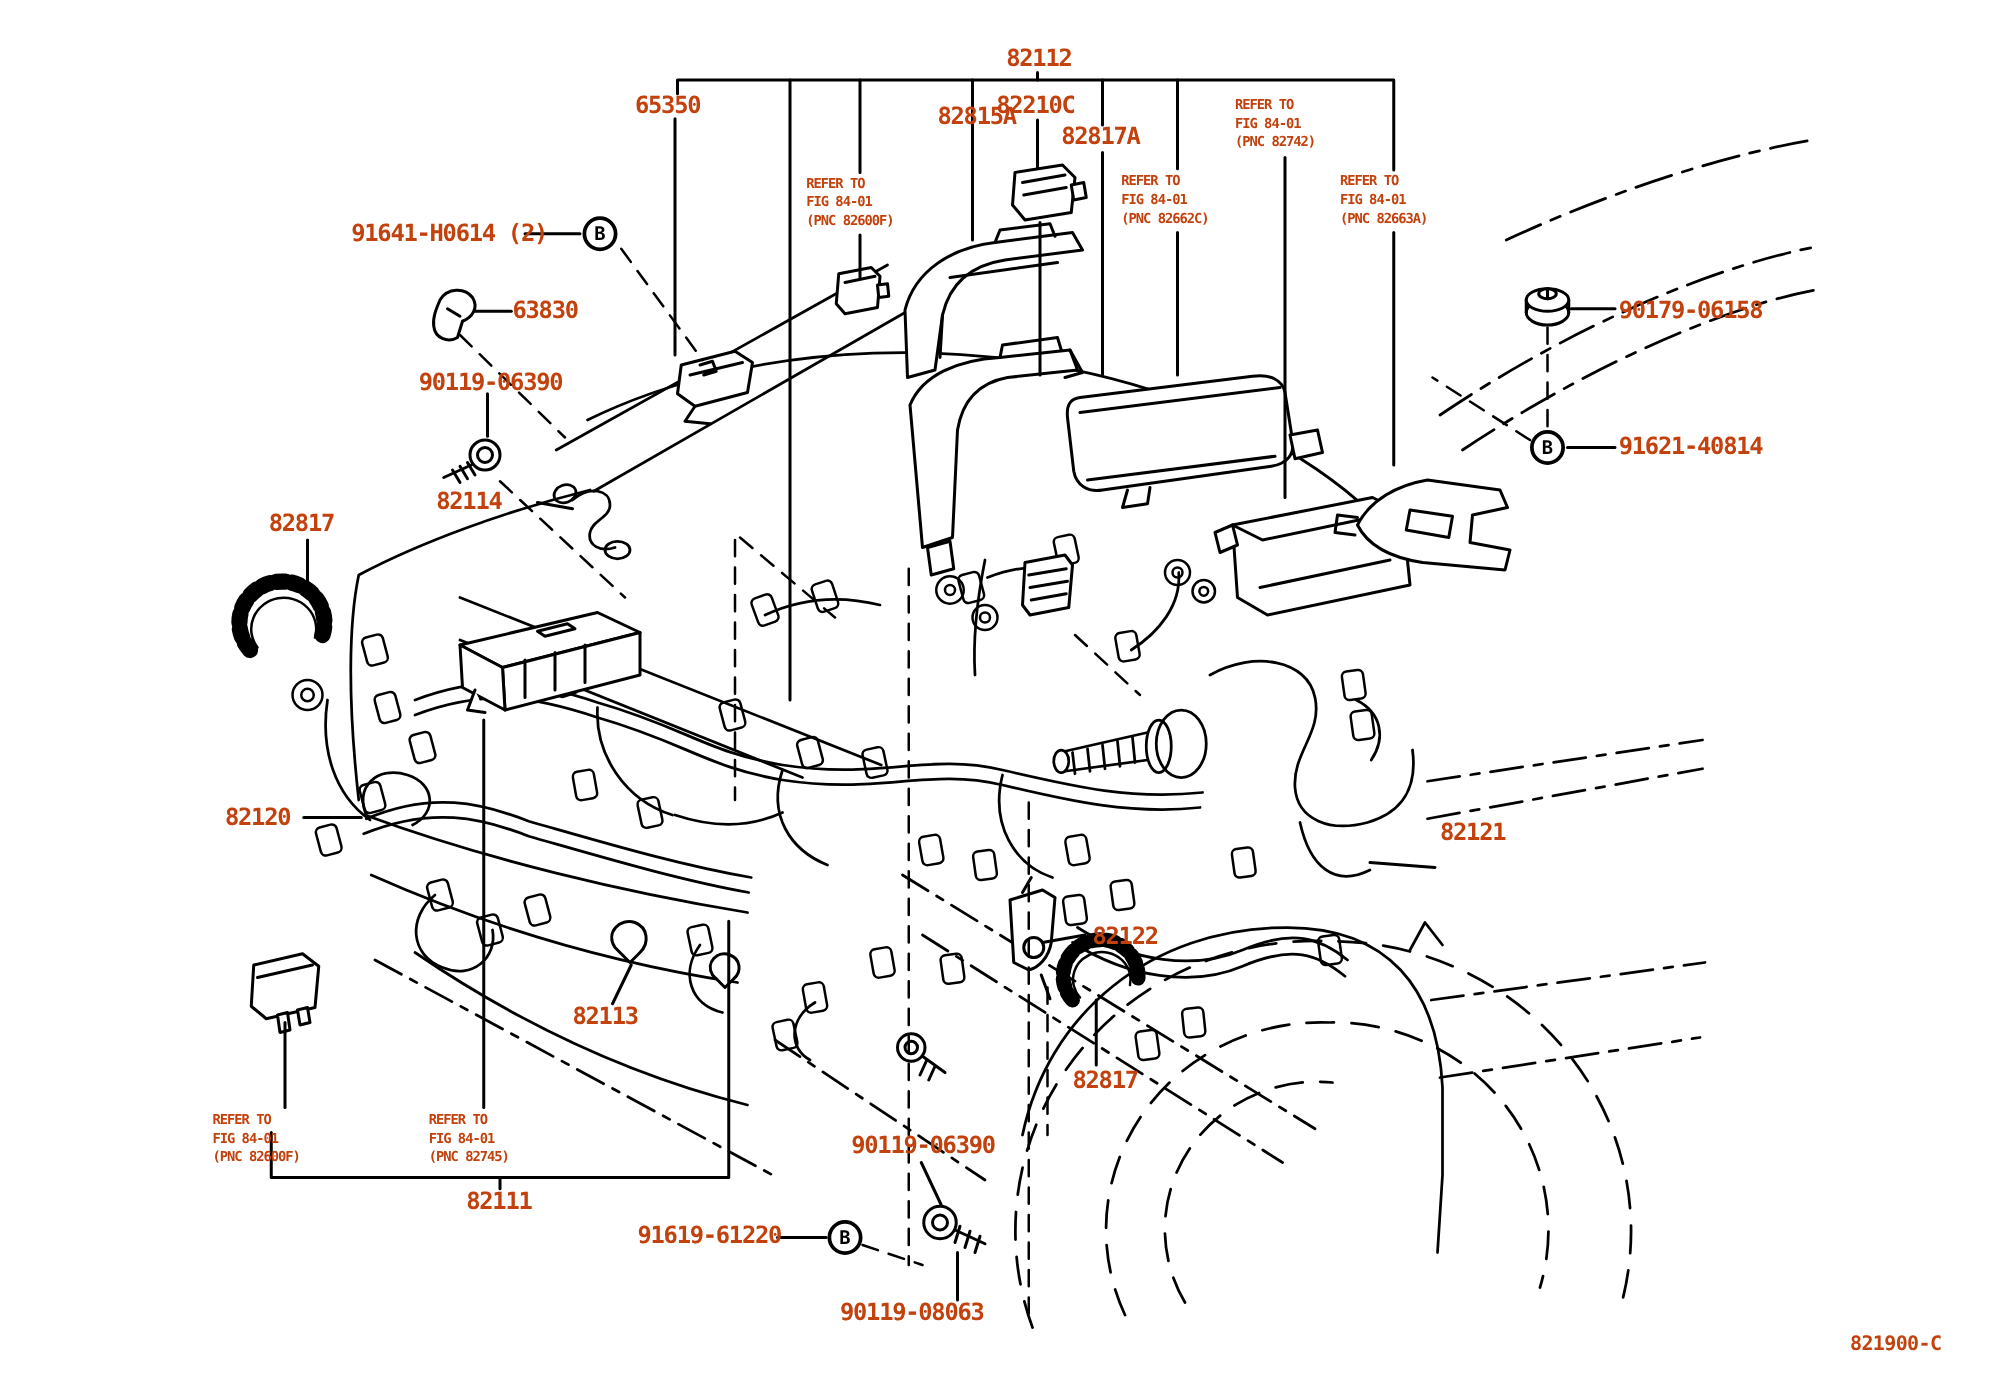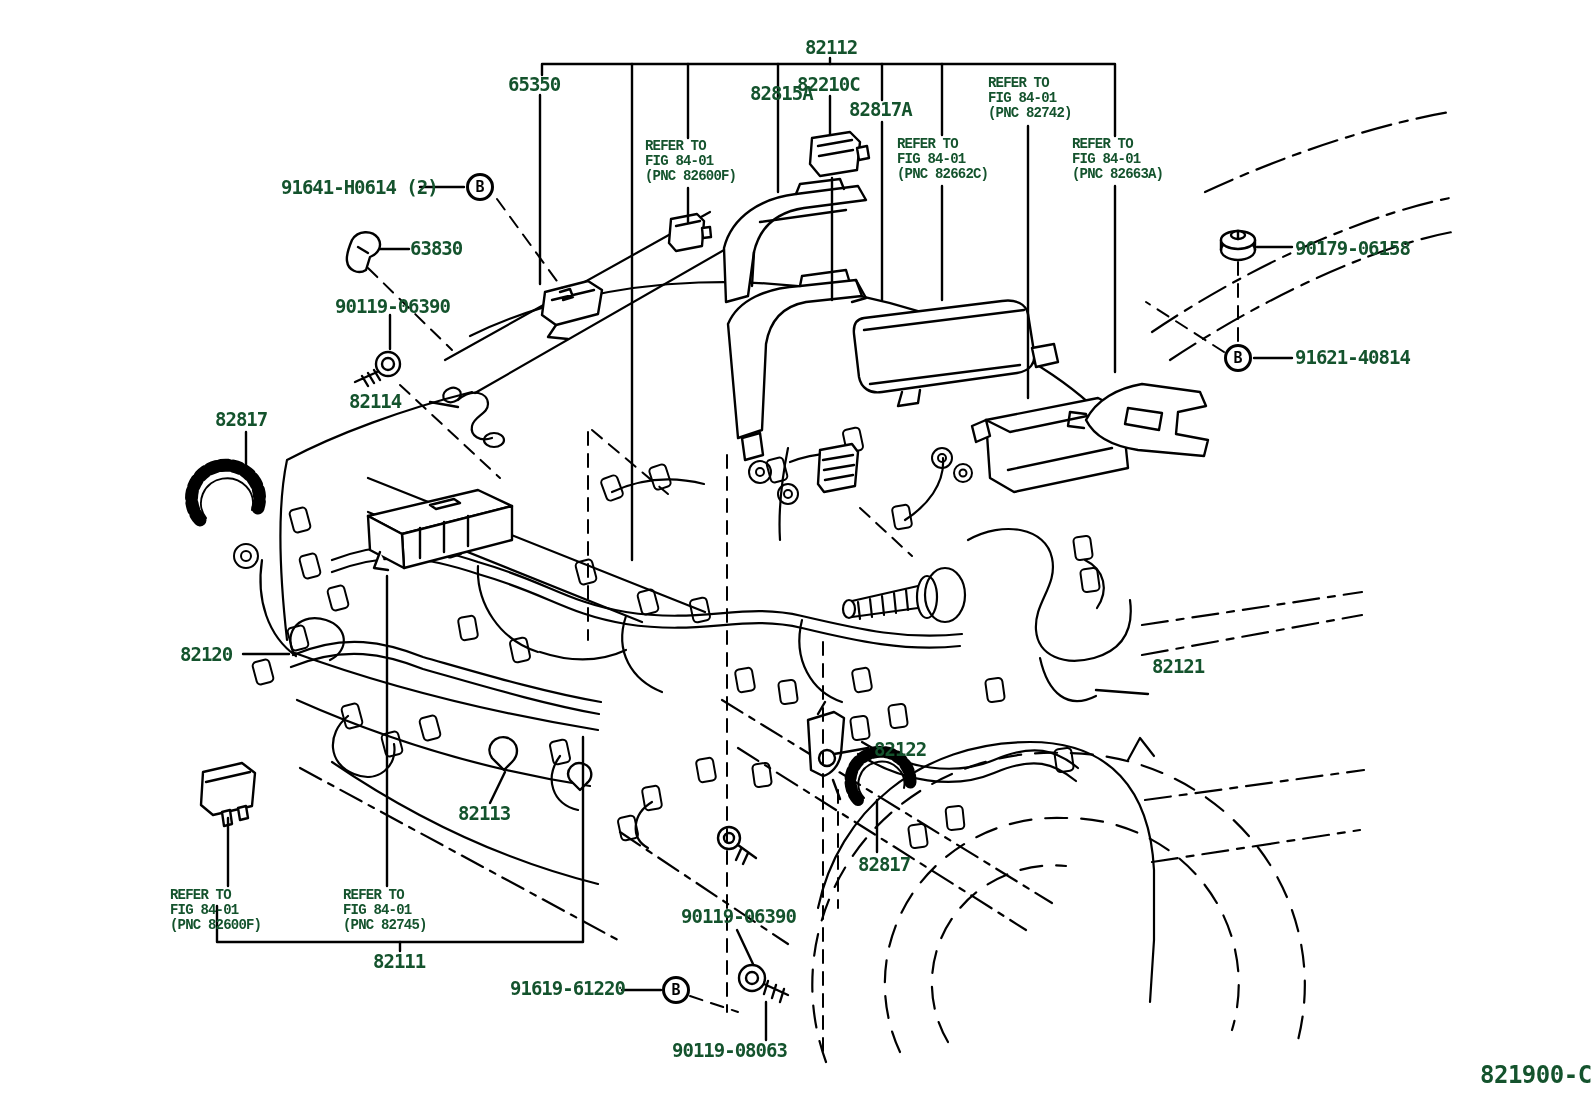--- a/index.html
+++ b/index.html
@@ -1,22 +1,22 @@
 <!DOCTYPE html>
 <html><head>
 <meta charset="utf-8">
 <style>
   html,body{margin:0;padding:0;background:#fff;}
   #stage{position:relative;width:1592px;height:1099px;background:#ffffff;overflow:hidden;
          font-family:"DejaVu Sans Mono","Liberation Mono",monospace;}
   #lineart{position:absolute;left:0;top:0;}
-  .lbl{position:absolute;font-weight:bold;font-size:19px;letter-spacing:-1px;color:#14532d;
+  .lbl{position:absolute;font-weight:bold;font-size:19px;letter-spacing:-1px;color:#c2410c;
        white-space:pre-line;line-height:18px;}
-  .ref{font-size:14px;letter-spacing:-0.8px;line-height:15px;font-family:Liberation Mono, monospace;}
-  .code{font-size:24px;letter-spacing:-0.5px;}
+  .ref{font-size:11px;letter-spacing:-0.8px;line-height:15px;}
+  .code{font-size:16px;letter-spacing:-0.5px;}
   .circle-b{position:absolute;width:28px;height:28px;border:3px solid #000;border-radius:50%;
             box-sizing:border-box;display:flex;align-items:center;justify-content:center;
             font-weight:bold;font-size:15px;color:#000;background:#fff;}
 </style>
 </head>
 <body>
 
 <div id="stage">
 
   <svg id="lineart" width="1592" height="1099" viewBox="0 0 1592 1099" fill="none" stroke="#000" stroke-width="2.2" stroke-linecap="round" stroke-linejoin="round">

